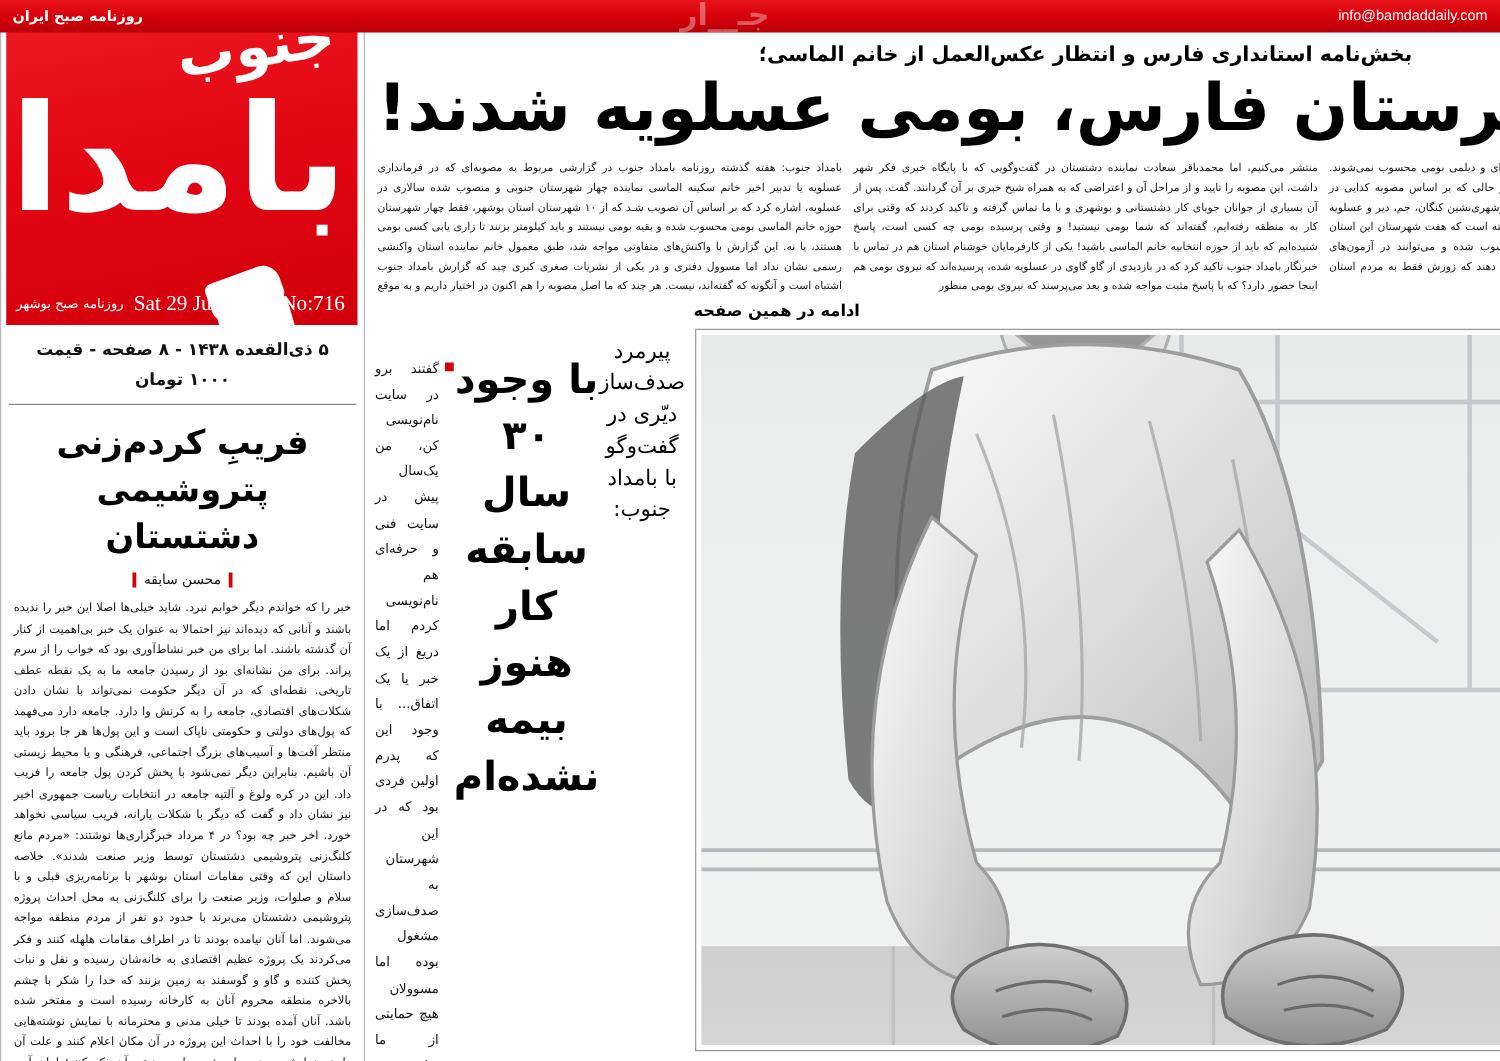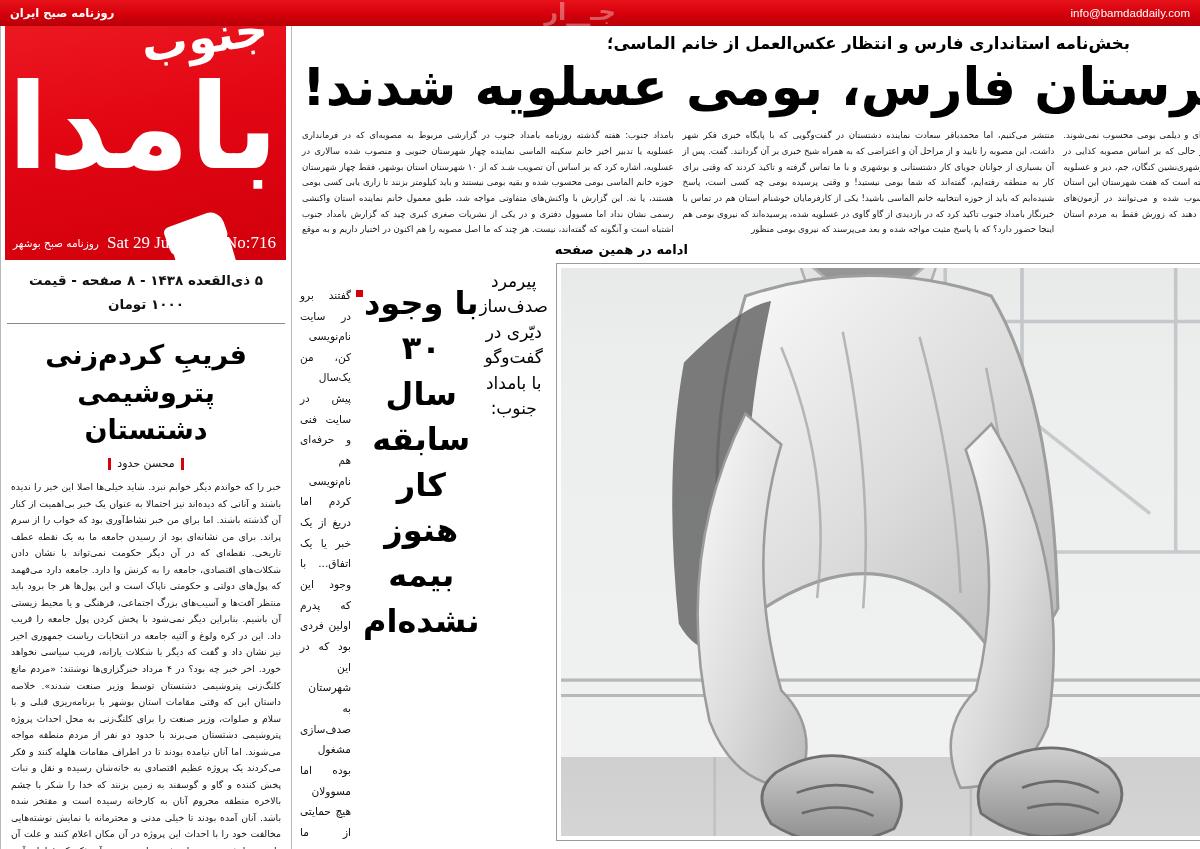--- a/index.html
+++ b/index.html
@@ -344,21 +344,21 @@
     </div>
 
     <div class="masthead-infoline">
       <div>۵ ذی‌القعده ۱۴۳۸ - ۸ صفحه - قیمت ۱۰۰۰ تومان</div>
     </div>
 
     <div class="masthead-article">
       <div class="ma-headline">فریبِ کردم‌زنی پتروشیمی دشتستان</div>
       <div class="ma-byline">
         <span class="byline-bar"></span>
-        <span>محسن حدود</span>
+        <span>محسن سابقه</span>
         <span class="byline-bar"></span>
       </div>
       <div class="ma-body">خبر را که خواندم دیگر خوابم نبرد. شاید خیلی‌ها اصلا این خبر را ندیده باشند و آنانی که دیده‌اند نیز احتمالا به عنوان یک خبر بی‌اهمیت از کنار آن گذشته باشند. اما برای من خبر نشاط‌آوری بود که خواب را از سرم پراند. برای من نشانه‌ای بود از رسیدن جامعه ما به یک نقطه عطف تاریخی. نقطه‌ای که در آن دیگر حکومت نمی‌تواند با نشان دادن شکلات‌های اقتصادی، جامعه را به کرنش وا دارد. جامعه دارد می‌فهمد که پول‌های دولتی و حکومتی ناپاک است و این پول‌ها هر جا برود باید منتظر آفت‌ها و آسیب‌های بزرگ اجتماعی، فرهنگی و یا محیط زیستی آن باشیم. بنابراین دیگر نمی‌شود با پخش کردن پول جامعه را فریب داد. این در کره ولوغ و آلتیه جامعه در انتخابات ریاست جمهوری اخیر نیز نشان داد و گفت که دیگر با شکلات یارانه، فریب سیاسی نخواهد خورد. اخر خبر چه بود؟ در ۴ مرداد خبرگزاری‌ها نوشتند: «مردم مانع کلنگ‌زنی پتروشیمی دشتستان توسط وزیر صنعت شدند». خلاصه داستان این که وقتی مقامات استان بوشهر با برنامه‌ریزی قبلی و با سلام و صلوات، وزیر صنعت را برای کلنگ‌زنی به محل احداث پروژه پتروشیمی دشتستان می‌برند با حدود دو نفر از مردم منطقه مواجه می‌شوند. اما آنان نیامده بودند تا در اطراف مقامات هلهله کنند و فکر می‌کردند یک پروژه عظیم اقتصادی به خانه‌شان رسیده و نقل و نبات پخش کننده و گاو و گوسفند به زمین بزنند که خدا را شکر با چشم بالاخره منطقه محروم آنان به کارخانه رسیده است و مفتخر شده باشد. آنان آمده بودند تا خیلی مدنی و محترمانه با نمایش نوشته‌هایی مخالفت خود را با احداث این پروژه در آن مکان اعلام کنند و علت آن را هم نمایش بودن محل دفع پساب صنعتی آن ذکر کنند؛ امان آب، پروژه‌ای نیم‌جان که به مردم خشک و بی‌آب و هوا پیش آمده است و هم‌بدونی. وزیر باشعور دولت هم همین که مردم را به برپایه به خود پی و عامل استفاده بودن محل وقف آشنا آب - پروژه رفتار انسان اجرایی اعتراض آنها را شنید و در همان جلسه دستور شروع عملیات اجرایی یک پروژه بزرگ صنعتی است» و بدون کلنگ‌زنی، منطقه را ترک کرده است. آری ما داریم کم کم یاد می‌گیریم که اگر با هم باشیم، بدون پاره کردن حنجره‌هایمان می‌توانیم کارهای بزرگی بکنیم.</div>
 
     </div>
   </div>
 
   <div class="center">
 
     <div class="lead-kicker">بخش‌نامه استانداری فارس و انتظار عکس‌العمل از خانم الماسی؛</div>

